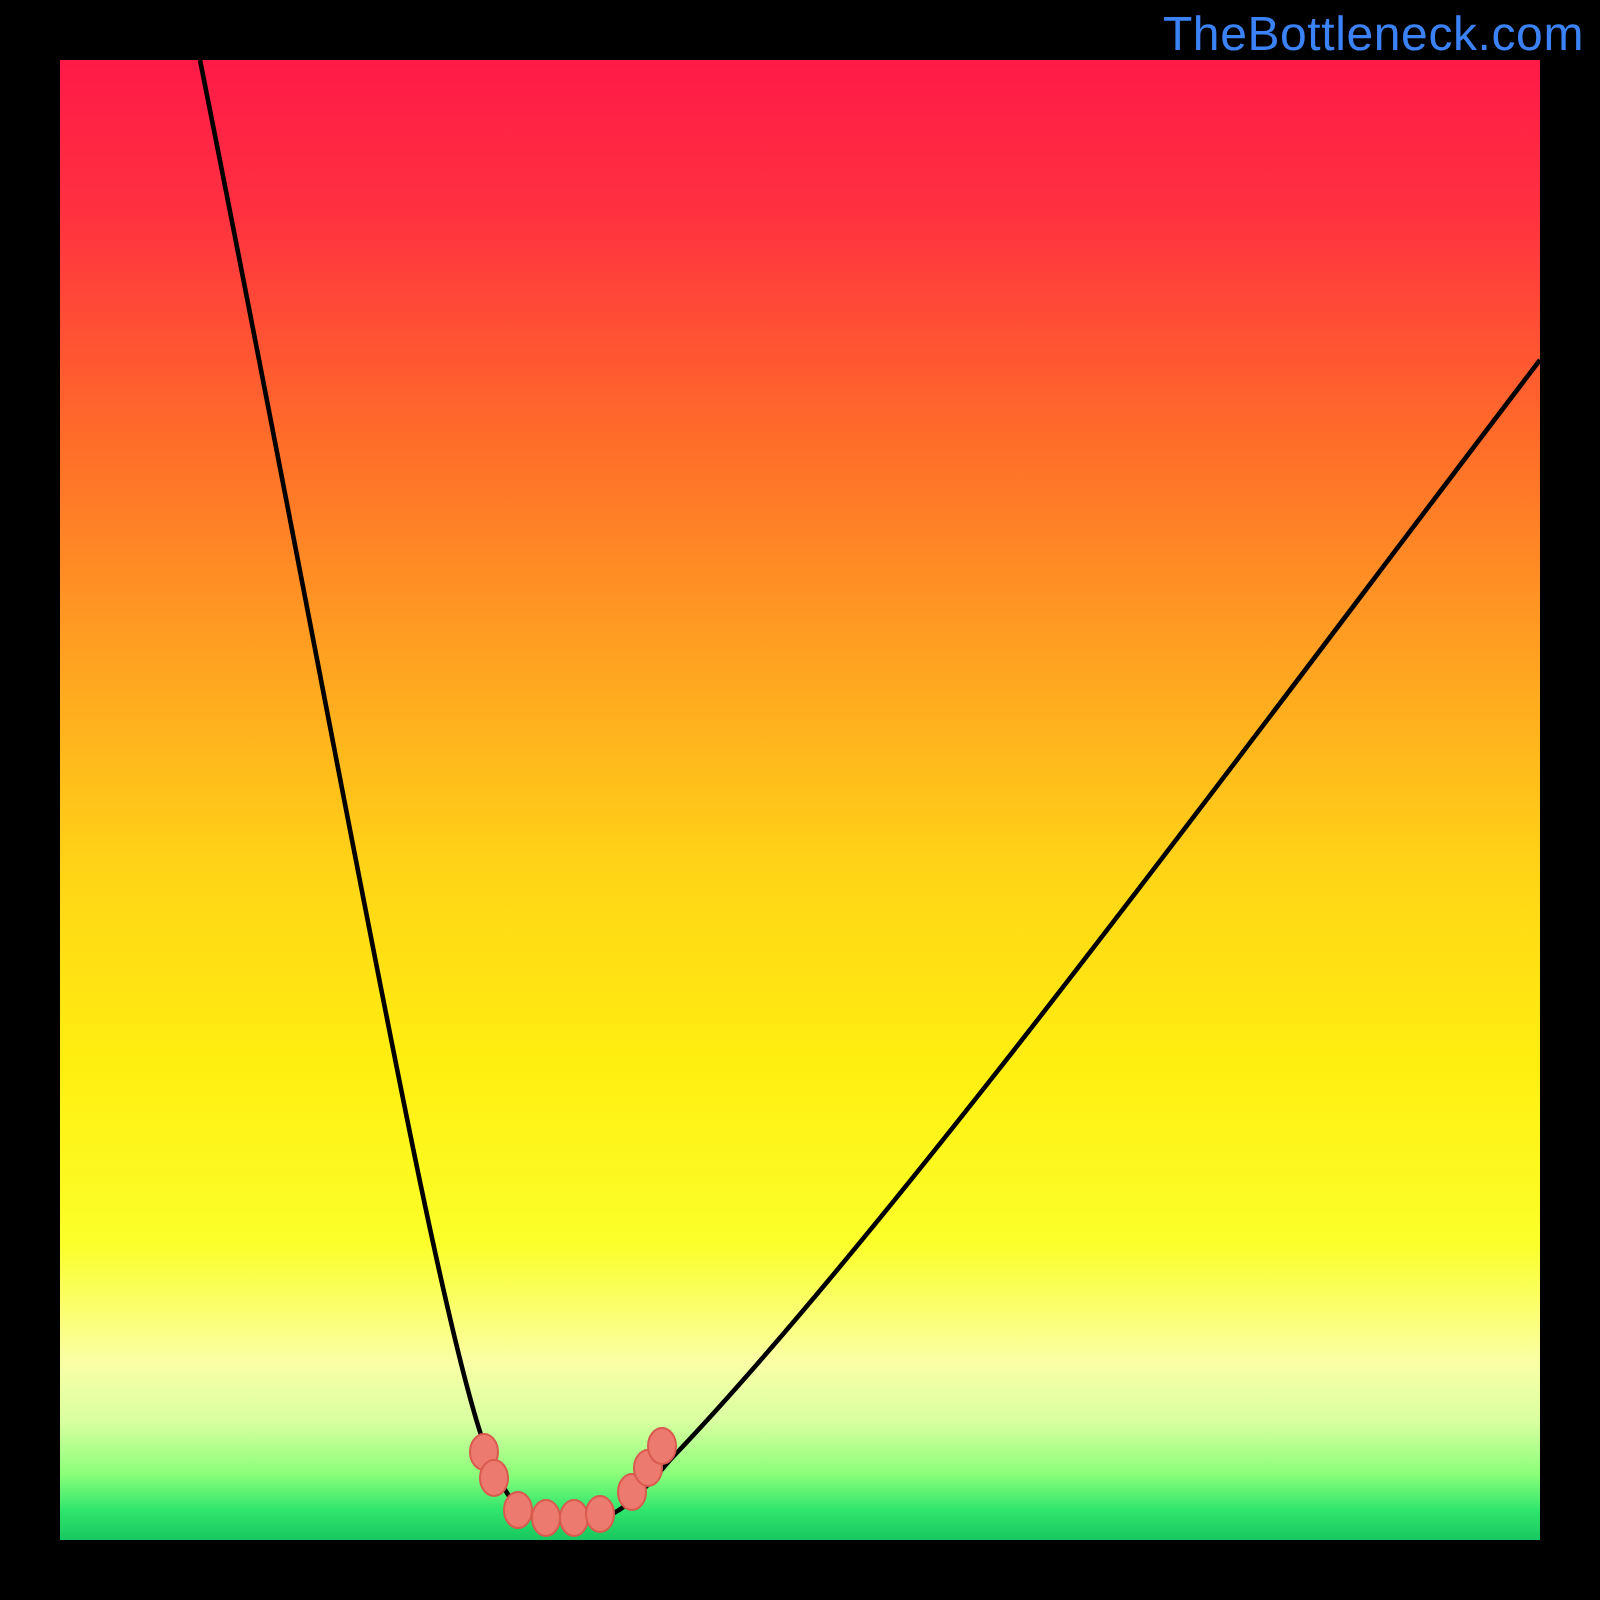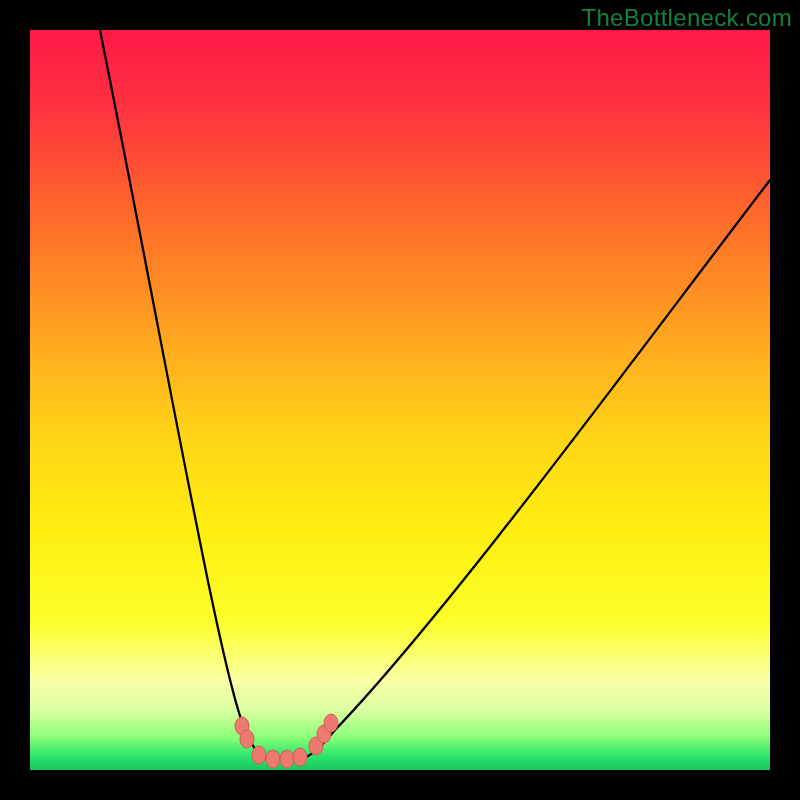--- a/index.html
+++ b/index.html
@@ -20,21 +20,21 @@
     position: absolute;
     left: 30px;
     top: 30px;
     width: 740px;
     height: 740px;
   }
   #watermark {
     position: absolute;
     top: 4px;
     right: 8px;
-    color: #15803d;
+    color: #3b82f6;
     font-size: 24px;
     font-weight: 500;
     user-select: none;
     letter-spacing: 0.3px;
   }
   svg { display: block; }
 </style>
 </head>
 <body>
 

